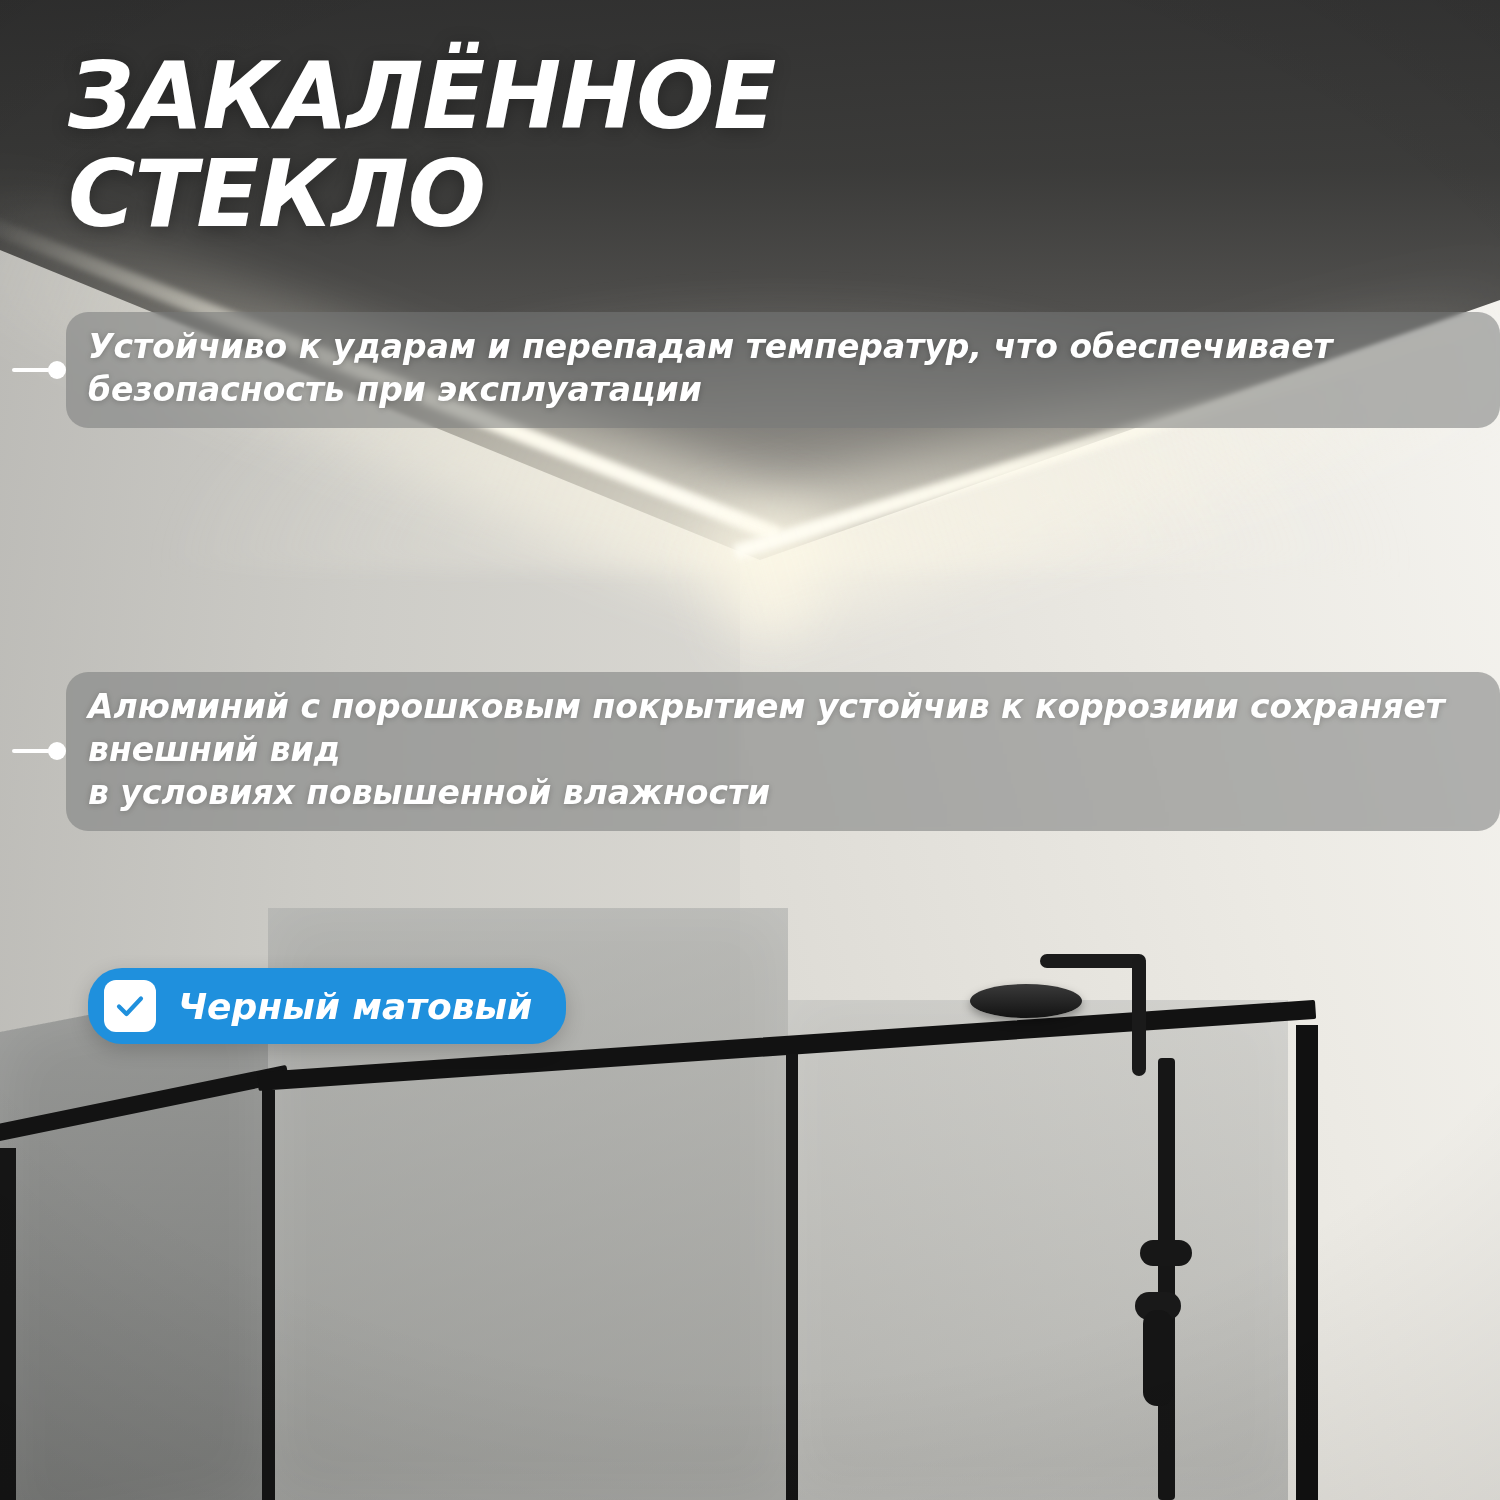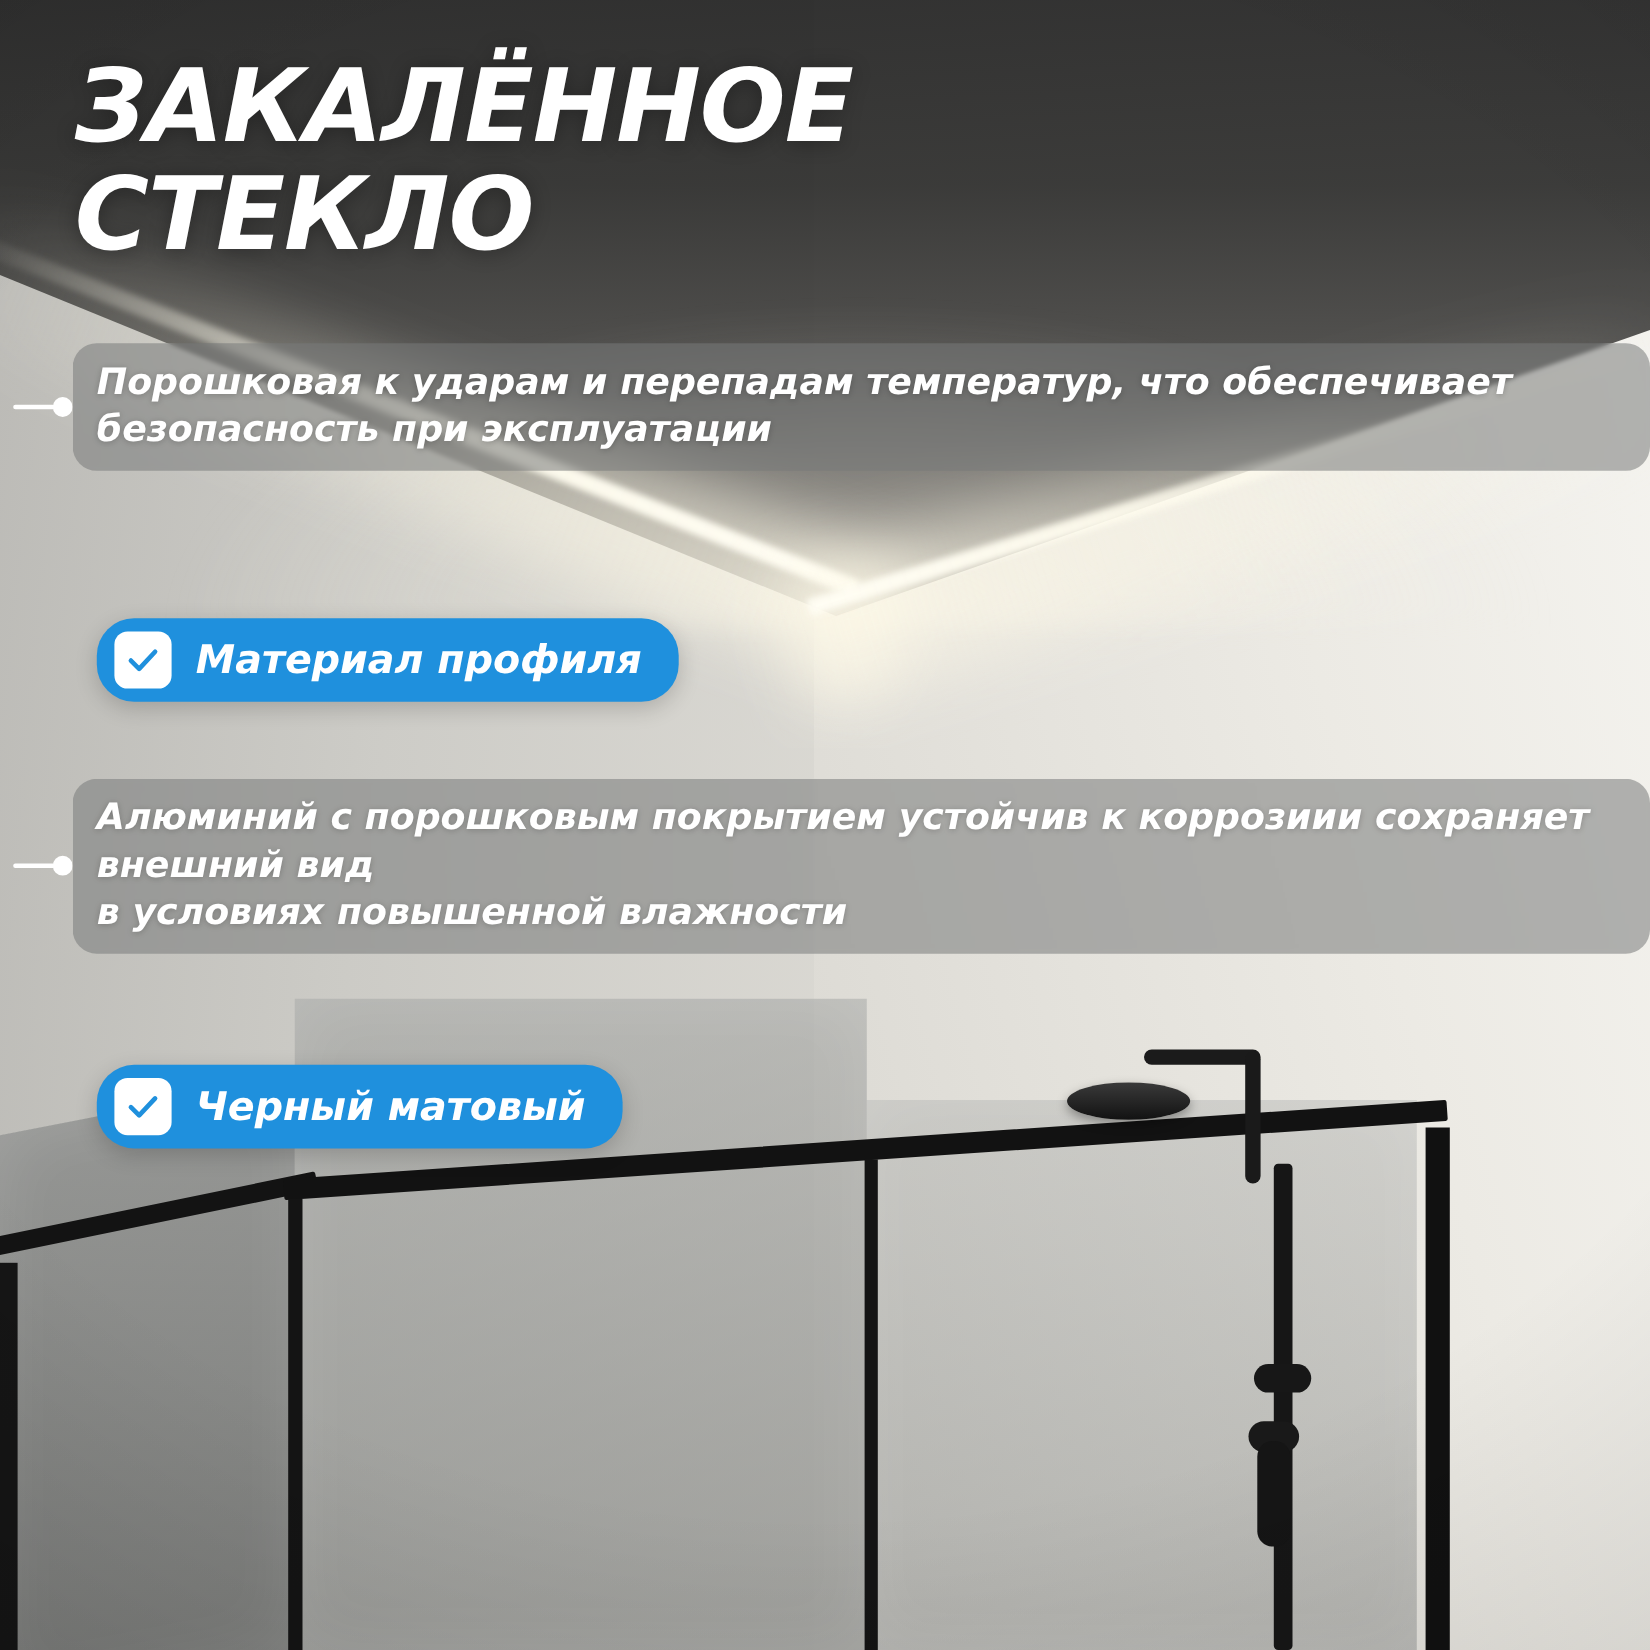--- a/index.html
+++ b/index.html
@@ -153,21 +153,21 @@
   }
   .chip .check svg{display:block;}
   .chip .chip-label{color:#ffffff;font-size:36px;font-weight:700;white-space:nowrap;}
 
   .chip-row{position:absolute;display:flex;align-items:center;}
   .chip-row .spacer{width:62px;}
 
   
   #block1{left:12px;top:312px;}
   #chip1{left:26px;top:562px;}
-  #block2{left:12px;top:672px;margin-top:36px;}
+  #block2{left:12px;top:672px;}
   #chip2{left:26px;top:968px;align-items:flex-end;}
   #block3{left:12px;top:1080px;}
 </style>
 </head>
 <body>
 
 <div class="canvas">
 
   <div class="bg">
     <div class="bg-base"></div>
@@ -210,34 +210,23 @@
 
   <div class="content">
 
     <div class="title">ЗАКАЛЁННОЕ СТЕКЛО</div>
 
     <div class="bullet-row" id="block1">
       <span class="dot-lead">
         <span class="line"></span>
         <span class="dot"></span>
       </span>
-      <div class="para">Порошковая к ударам и перепадам температур, что обеспечивает безопасность при эксплуатации</div>
-    </div>
-
-    <div class="chip-row" id="chip1">
-      <span class="spacer"></span>
-      <span class="chip">
-        <span class="check">
-          <svg width="34" height="34" viewBox="0 0 34 34" aria-hidden="true">
-            <path d="M6 17.5 L13.5 25 L28 9.5" fill="none" stroke="#1f90dd" stroke-width="4.2" stroke-linecap="round" stroke-linejoin="round"></path>
-          </svg>
-        </span>
-        <span class="chip-label">Материал профиля</span>
-      </span>
-    </div>
+      <div class="para">Устойчиво к ударам и перепадам температур, что обеспечивает безопасность при эксплуатации</div>
+    </div>
+
 
     <div class="bullet-row" id="block2">
       <span class="dot-lead">
         <span class="line"></span>
         <span class="dot"></span>
       </span>
       <div class="para" style="white-space:pre-line;">Алюминий с порошковым покрытием устойчив к коррозиии сохраняет внешний вид
 в условиях повышенной влажности</div>
     </div>
 

